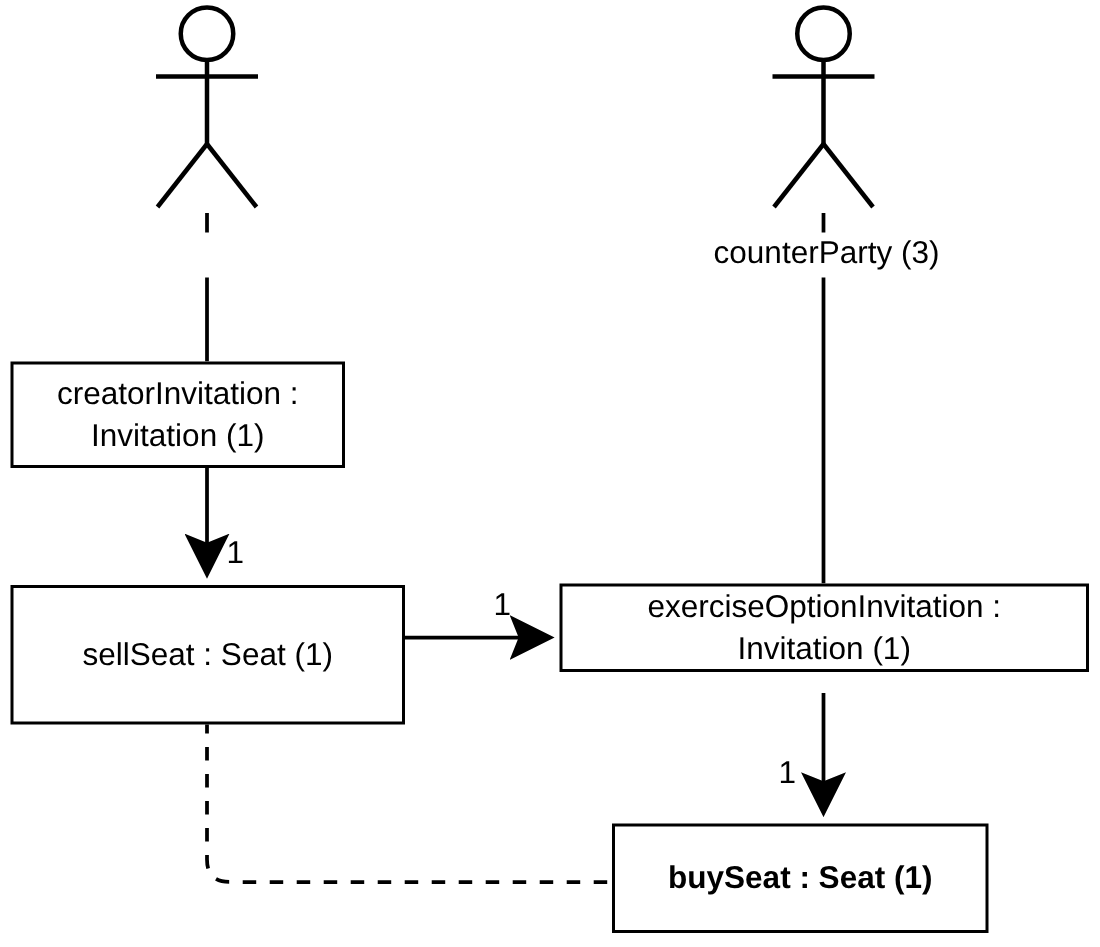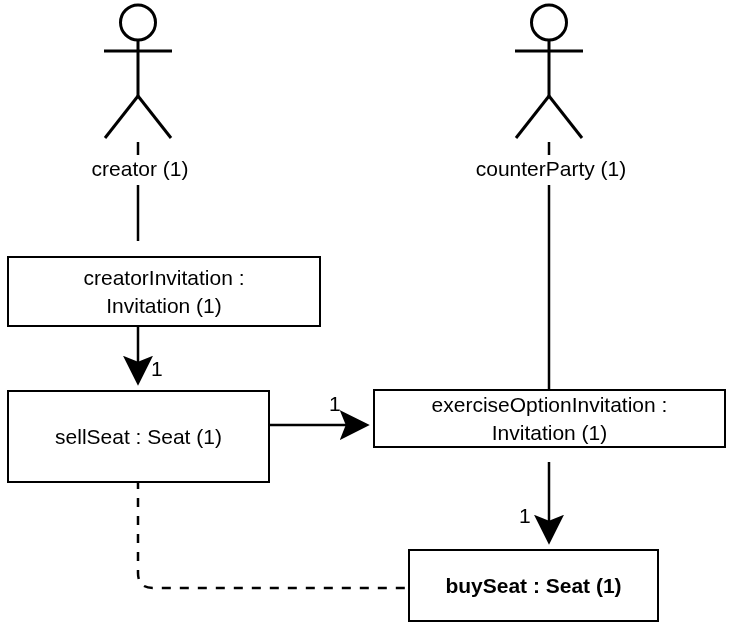--- a/index.html
+++ b/index.html
@@ -112,25 +112,24 @@
 
     <g>
       <line x1="549" y1="462" x2="549" y2="541" stroke="#000000" stroke-width="2.5" marker-end="url(#arrowFilled)"></line>
     </g>
 
     <g>
       <path d="M 138 462 L 138 573 Q 138 588 153 588 L 408 588" fill="none" stroke="#000000" stroke-width="2.5" stroke-dasharray="9 9"></path>
     </g>
   </svg>
 
-  <div class="actor-label" style="left: 40px; top: 157px; width: 196px;">creator (1)</div>
 
-  <div class="actor-label" style="left: 438px; top: 157px; width: 222px;">counterParty (1)</div>
+  <div class="actor-label" style="left: 438px; top: 157px; width: 222px;">counterParty (3)</div>
 
-  <div class="node-box" style="left: 7px; top: 256px; width: 314px; height: 71px;">
+  <div class="node-box" style="left: 7px; top: 241px; width: 223px; height: 71px;">
     <span class="node-label-text">creatorInvitation :
 Invitation (1)</span>
   </div>
 
   <div class="node-box" style="left: 7px; top: 390px; width: 263px; height: 93px;">
     <span class="node-label-text">sellSeat : Seat (1)</span>
   </div>
 
   <div class="node-box" style="left: 373px; top: 389px; width: 353px; height: 59px;">
     <span class="node-label-text">exerciseOptionInvitation :

